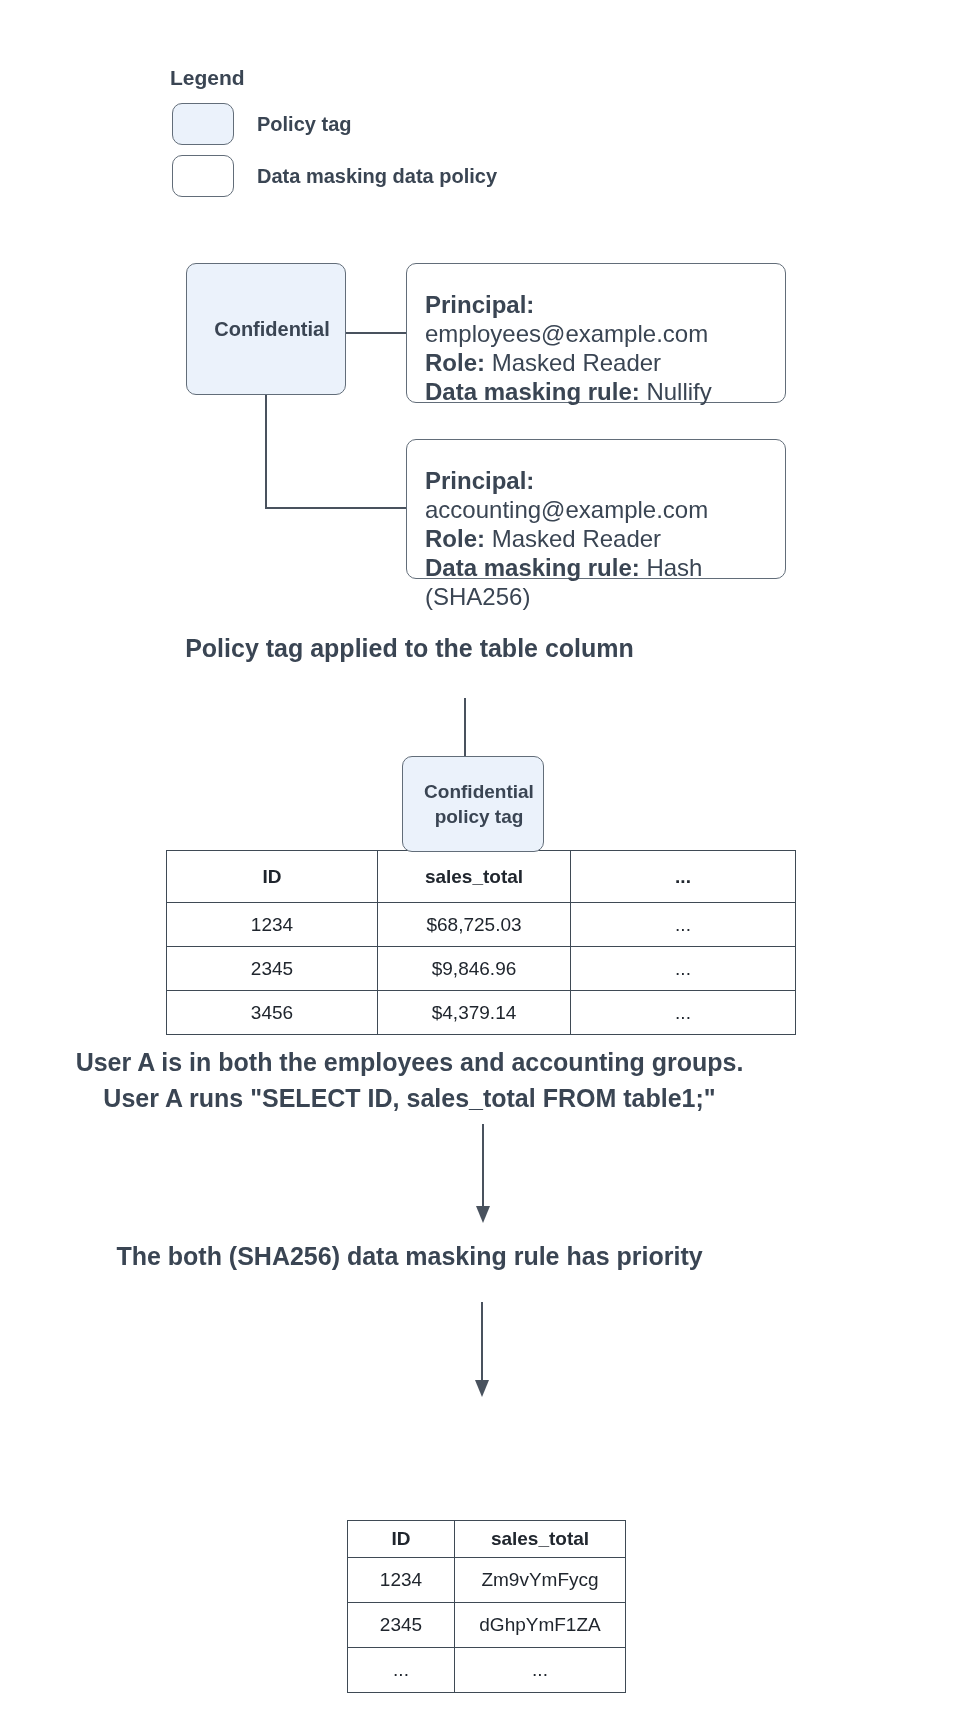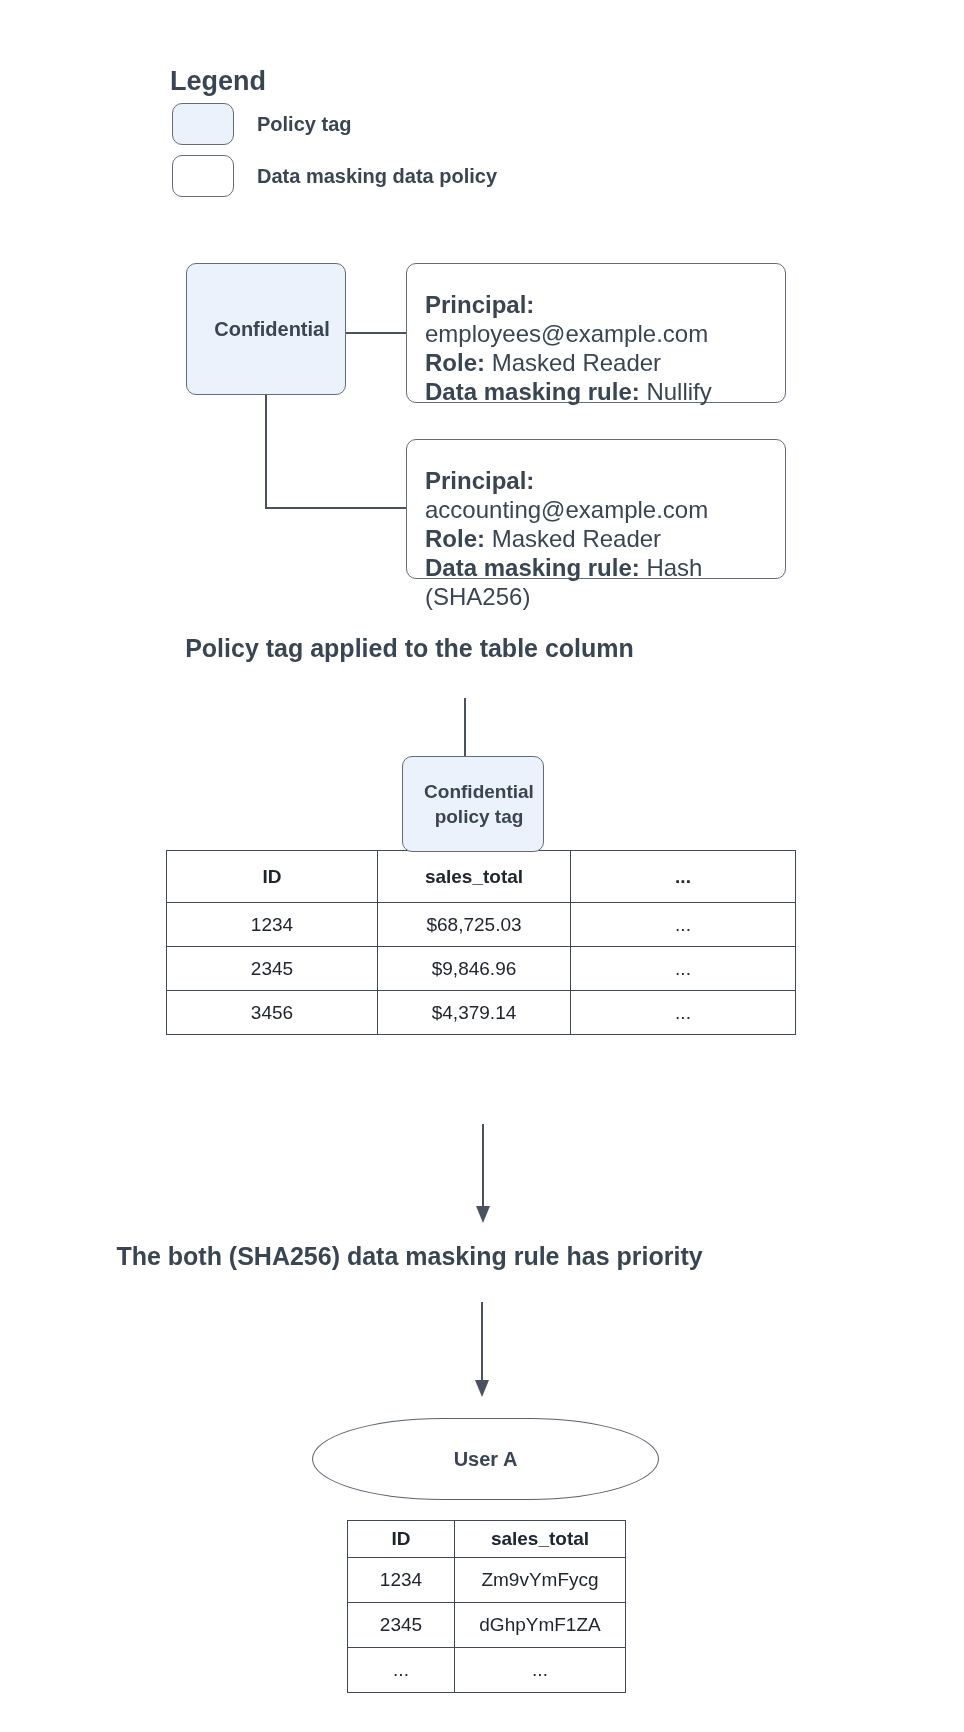--- a/index.html
+++ b/index.html
@@ -3,21 +3,21 @@
 <meta charset="utf-8">
 <style>
   html,body{margin:0;padding:0;background:#ffffff;}
   .canvas{
     position:relative;width:964px;height:1732px;background:#ffffff;
     font-family:"Liberation Sans",sans-serif;color:#3a4553;overflow:hidden;
   }
   .abs{position:absolute;box-sizing:border-box;}
   .shape{border:1.5px solid #626d79;border-radius:10px;background:#ffffff;padding-left:12px;}
   .blue{background:#ebf2fb;}
-  .legend-title{font-size:27px;font-weight:bold;}
+  .legend-title{font-size:21px;font-weight:bold;}
   .legend-label{font-size:20px;font-weight:bold;line-height:42px;}
   .node-label{font-size:20px;font-weight:bold;display:flex;align-items:center;justify-content:center;width:100%;height:100%;}
   .policy-box{padding:26px 0 0 18px;font-size:24px;line-height:29px;color:#3a4553;}
   .policy-box .lbl{font-weight:bold;}
   .line{background:#49525e;}
   .heading{width:819px;text-align:center;font-size:25px;font-weight:bold;color:#3a4553;}
   .arrow-head{width:0;height:0;border-left:7px solid transparent;border-right:7px solid transparent;border-top:17px solid #49525e;}
   .badge{z-index:2;display:flex;flex-direction:column;align-items:center;justify-content:center;font-size:19px;font-weight:bold;line-height:25px;text-align:center;}
   table.dtable{border-collapse:collapse;table-layout:fixed;background:#ffffff;color:#20262e;font-size:19px;}
   table.dtable td,table.dtable th{border:1px solid #3f4a55;text-align:center;vertical-align:middle;padding:0;font-weight:normal;}
@@ -108,32 +108,33 @@
       <td>...</td>
     </tr>
     <tr style="height:44px">
       <td>3456</td>
       <td>$4,379.14</td>
       <td>...</td>
     </tr>
   </tbody>
     </table>
 
+  <div class="abs heading" style="left:0;top:1044px;line-height:36px;">
+    <div>User A is in both the employees and accounting groups.</div>
+    <div>User A runs "SELECT ID, sales_total FROM table1;"</div>
+  </div>
 
   <div class="abs line" style="left:482px;top:1124px;width:2px;height:82px;"></div>
   <div class="abs arrow-head" style="left:476px;top:1206px;"></div>
 
   <div class="abs heading" style="left:0;top:1242px;">The both (SHA256) data masking rule has priority</div>
 
   <div class="abs line" style="left:481px;top:1302px;width:2px;height:78px;"></div>
   <div class="abs arrow-head" style="left:475px;top:1380px;"></div>
 
-  <div class="abs oval" style="left:312px;top:1418px;width:347px;height:82px;">
-    <span>User A</span>
-  </div>
 
   <table class="dtable abs" style="left:347px;top:1520px;width:278px;">
     <colgroup>
         <col style="width:107px">
         <col style="width:171px">
       </colgroup>
     <tbody>
         <tr style="height:37px">
       <th>ID</th>
       <th>sales_total</th>

